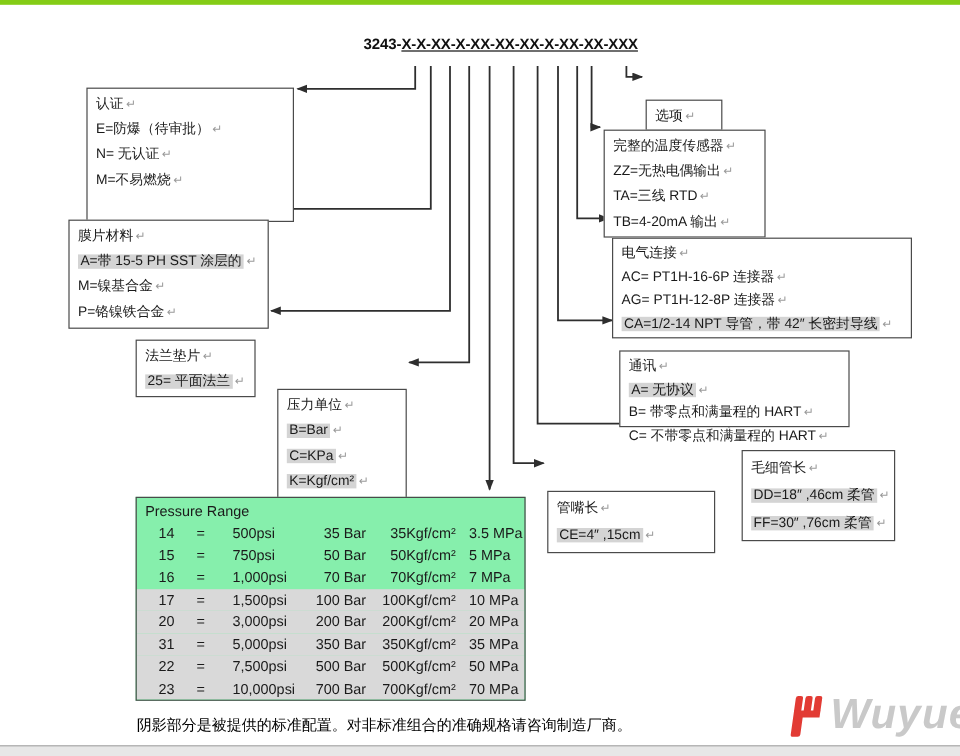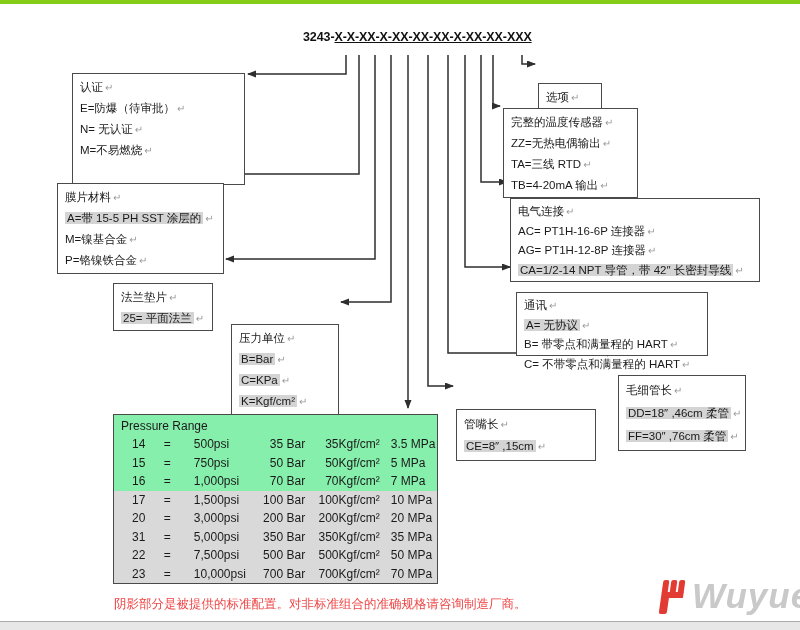--- a/index.html
+++ b/index.html
@@ -29,21 +29,21 @@
   .phead{height:18px;line-height:18px;padding-left:7px;}
   .prow{height:18.5px;line-height:18.5px;display:flex;white-space:nowrap;}
   .prow.shaded{background:#d9d9d9;}
   .pc{display:inline-block;margin-left:11px;}
   .pc-code{width:26px;padding-left:7px;}
   .pc-eq{width:24px;}
   .pc-psi{width:66px;}
   .pc-bar{width:60px;text-align:right;}
   .pc-kgf{width:80px;text-align:right;}
   .pc-mpa{width:58px;}
-  .note{position:absolute;left:114px;top:592px;z-index:2;font-size:12.5px;color:#ef4444;white-space:nowrap;}
+  .note{position:absolute;left:114px;top:592px;z-index:2;font-size:12.5px;color:#000000;white-space:nowrap;}
   .logo{position:absolute;left:656px;top:572px;z-index:2;display:flex;align-items:flex-start;}
   .logo-text{font-size:35px;line-height:40px;font-weight:bold;font-style:italic;color:#c9c9c9;letter-spacing:1px;}
   .bottombar{position:absolute;left:0;bottom:0;width:800px;height:12px;background:#e7e7e7;border-top:1px solid #aaa;z-index:2;}
 </style>
 </head>
 <body>
 
 <div class="canvas">
 
   <svg class="connectors" width="800" height="630">
@@ -121,21 +121,21 @@
     </div>
 
   <div class="box" style="left:618px;top:335px;width:128px;height:76px;--lh:23px">
       <div class="line"><span>毛细管长</span><span class="rmark">↵</span></div>
       <div class="line"><span class="shade">DD=18″ ,46cm 柔管</span><span class="rmark">↵</span></div>
       <div class="line"><span class="shade">FF=30″ ,76cm 柔管</span><span class="rmark">↵</span></div>
     </div>
 
   <div class="box" style="left:456px;top:369px;width:140px;height:52px;--lh:22px">
       <div class="line"><span>管嘴长</span><span class="rmark">↵</span></div>
-      <div class="line"><span class="shade">CE=8″ ,15cm</span><span class="rmark">↵</span></div>
+      <div class="line"><span class="shade">CE=4″ ,15cm</span><span class="rmark">↵</span></div>
     </div>
 
   <div class="ptable">
     <div class="phead">Pressure Range</div>
     <div>
         <div class="prow">
           <span class="pc pc-code">14</span>
           <span class="pc pc-eq">=</span>
           <span class="pc pc-psi">500psi</span>
           <span class="pc pc-bar">35 Bar</span>

